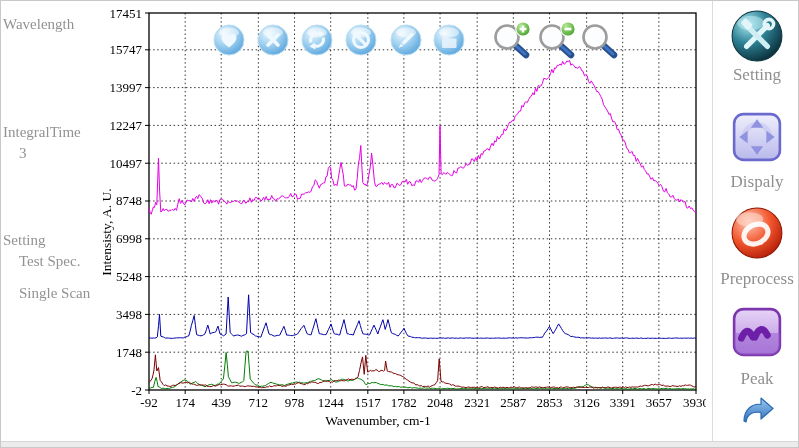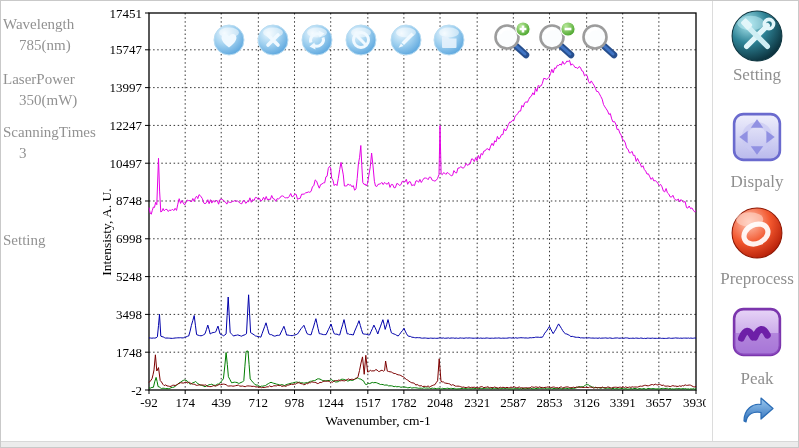--- a/index.html
+++ b/index.html
@@ -61,34 +61,31 @@
       <linearGradient id="g-arr" x1="0" y1="0" x2="0" y2="1">
         <stop offset="0" stop-color="#9ccaf0"></stop>
           <stop offset="1" stop-color="#2f6fba"></stop>
       </linearGradient>
     </defs>
   </svg>
 
   <div class="lp">
     <div class="lp-group" style="top:13px">
       <div>Wavelength</div>
-      <div class="lp-val">785(nm)</div>
-    </div>
-    <div class="lp-group" style="top:68px">
-      <div>LaserPower</div>
-      <div class="lp-val">350(mW)</div>
     </div>
     <div class="lp-group" style="top:121px">
-      <div>ScanningTimes</div>
+      <div>IntegralTime</div>
       <div class="lp-val">3</div>
     </div>
     <div class="lp-group" style="top:229px">
       <div>Setting</div>
+      <div class="lp-val">Test Spec.</div>
     </div>
     <div class="lp-group" style="top:282px">
+      <div class="lp-val">Single Scan</div>
     </div>
   </div>
 
   <svg id="chart-svg" viewBox="0 0 610 443">
       <line x1="53" y1="389" x2="53" y2="393" stroke="#000" stroke-width="1"></line>
       <text x="53" y="406" text-anchor="middle" class="tick">-92</text>
       <line x1="89.17652909000498" y1="12" x2="89.17652909000498" y2="389" stroke="#000" stroke-width="0.8" stroke-dasharray="1.5 2.6"></line>
       <line x1="89.17652909000498" y1="389" x2="89.17652909000498" y2="393" stroke="#000" stroke-width="1"></line>
       <text x="89.17652909000498" y="406" text-anchor="middle" class="tick">174</text>
       <line x1="125.21705619094978" y1="12" x2="125.21705619094978" y2="389" stroke="#000" stroke-width="0.8" stroke-dasharray="1.5 2.6"></line>

